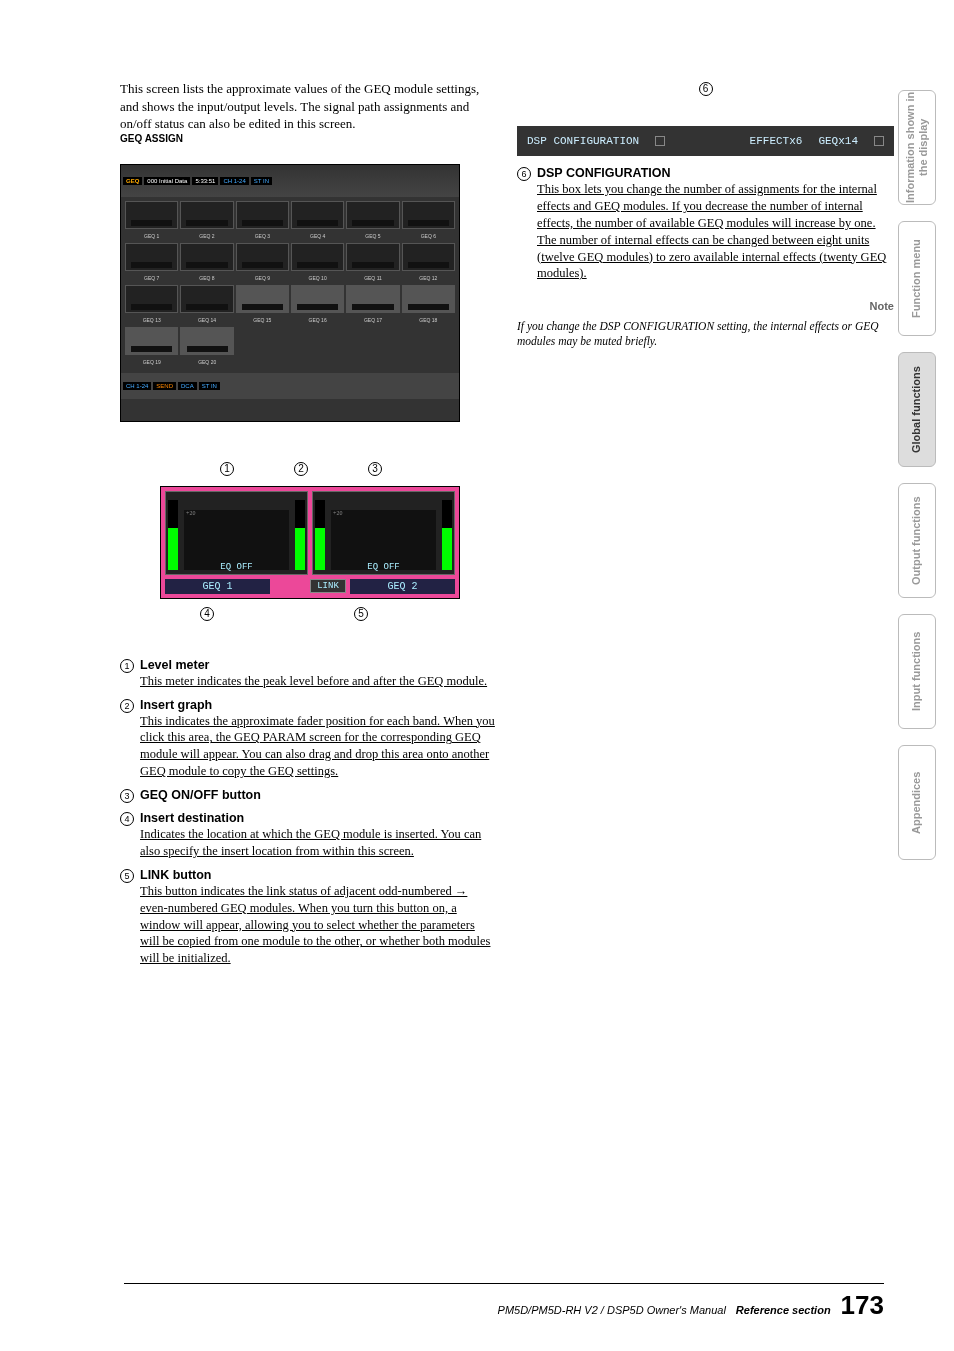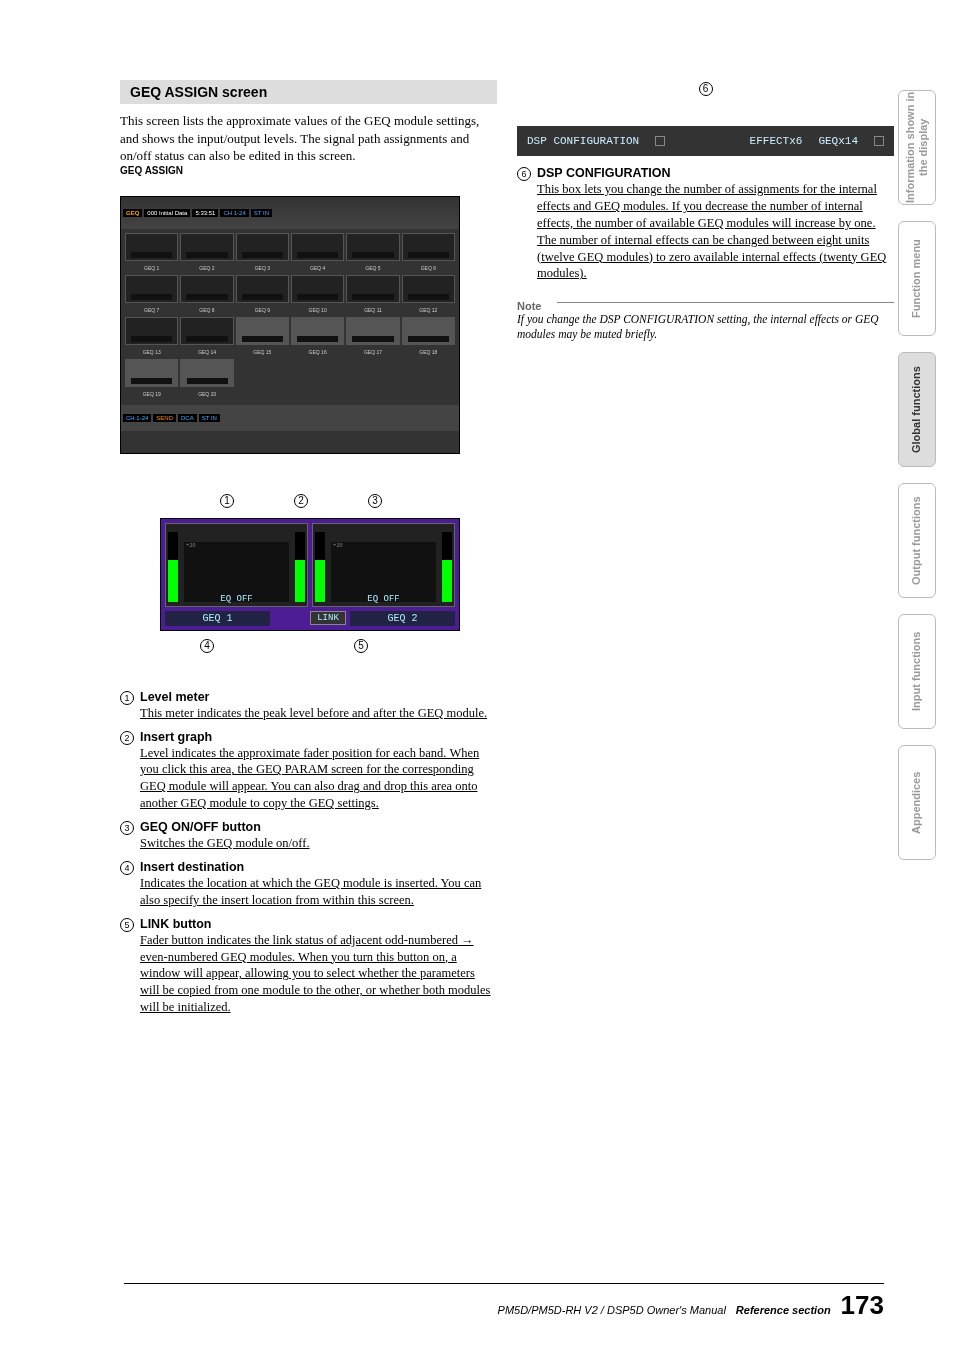--- a/index.html
+++ b/index.html
@@ -134,21 +134,21 @@
     height: 14px;
     border: 1px solid #000;
     border-radius: 50%;
     display: inline-flex;
     align-items: center;
     justify-content: center;
     font-size: 10px;
     font-family: Arial, sans-serif;
   }
   .detail-box {
-    background: #4c1d95;
+    background: #ec4899;
     border: 1px solid #000;
     padding: 4px;
   }
   .detail-modules {
     display: flex;
     gap: 4px;
     margin-bottom: 4px;
   }
   .detail-module {
     flex: 1;
@@ -338,21 +338,20 @@
   }
   .footer .manual { font-style: italic; }
   .footer .ref { font-weight: bold; font-style: italic; }
   .footer .pagenum { font-size: 26px; font-weight: bold; }
 </style>
 </head>
 <body>
 
 <div class="page">
   <div class="col">
-    <div class="section-header">GEQ ASSIGN screen</div>
     <p class="intro-text">This screen lists the approximate values of the GEQ module settings, and shows the input/output levels. The signal path assignments and on/off status can also be edited in this screen.</p>
 
     <div class="small-bold">GEQ ASSIGN</div>
     <div class="screenshot">
       <div class="scr-top">
         <span class="scr-chip geq">GEQ</span>
         <span class="scr-chip white">000 Initial Data</span>
         <span class="scr-chip white">5:33:51</span>
         <span class="scr-chip blue">CH 1-24</span>
         <span class="scr-chip blue">ST IN</span>
@@ -466,42 +465,41 @@
             <span class="num">1</span>
             <span class="title">Level meter</span>
           </div>
         <div class="def-body">This meter indicates the peak level before and after the GEQ module.</div>
       </div>
       <div class="def-item">
         <div class="def-head">
             <span class="num">2</span>
             <span class="title">Insert graph</span>
           </div>
-        <div class="def-body">Level indicates the approximate fader position for each band. When you click this area, the GEQ PARAM screen for the corresponding GEQ module will appear. You can also drag and drop this area onto another GEQ module to copy the GEQ settings.</div>
+        <div class="def-body">This indicates the approximate fader position for each band. When you click this area, the GEQ PARAM screen for the corresponding GEQ module will appear. You can also drag and drop this area onto another GEQ module to copy the GEQ settings.</div>
       </div>
       <div class="def-item">
         <div class="def-head">
             <span class="num">3</span>
             <span class="title">GEQ ON/OFF button</span>
           </div>
-        <div class="def-body">Switches the GEQ module on/off.</div>
       </div>
       <div class="def-item">
         <div class="def-head">
             <span class="num">4</span>
             <span class="title">Insert destination</span>
           </div>
         <div class="def-body">Indicates the location at which the GEQ module is inserted. You can also specify the insert location from within this screen.</div>
       </div>
       <div class="def-item">
         <div class="def-head">
             <span class="num">5</span>
             <span class="title">LINK button</span>
           </div>
-        <div class="def-body">Fader button indicates the link status of adjacent odd-numbered → even-numbered GEQ modules. When you turn this button on, a window will appear, allowing you to select whether the parameters will be copied from one module to the other, or whether both modules will be initialized.</div>
+        <div class="def-body">This button indicates the link status of adjacent odd-numbered → even-numbered GEQ modules. When you turn this button on, a window will appear, allowing you to select whether the parameters will be copied from one module to the other, or whether both modules will be initialized.</div>
       </div>
     </div>
   </div>
 
   <div class="col">
     <div class="callout-6"><span class="callout-num">6</span></div>
     <div class="dsp-bar">
       <span>DSP CONFIGURATION</span>
       <span class="arrow"></span>
       <span class="spacer"></span>
@@ -511,21 +509,21 @@
     </div>
 
     <div class="def-item" style="margin-top:10px;">
       <div class="def-head">
           <span class="num">6</span>
           <span class="title">DSP CONFIGURATION</span>
         </div>
       <div class="def-body">This box lets you change the number of assignments for the internal effects and GEQ modules. If you decrease the number of internal effects, the number of available GEQ modules will increase by one. The number of internal effects can be changed between eight units (twelve GEQ modules) to zero available internal effects (twenty GEQ modules).</div>
     </div>
 
-    <div style="display:flex; align-items:center; gap:16px; margin-top:10px;">
+    <div style="display:flex; align-items:flex-end; gap:6px; margin-top:10px;flex-direction:column;">
       <span class="note-label">Note</span>
       <hr class="note-rule" style="flex:1; margin:0;">
     </div>
     <div class="note-body">If you change the DSP CONFIGURATION setting, the internal effects or GEQ modules may be muted briefly.</div>
   </div>
 </div>
 
 <div class="side-tabs">
   <div class="tab">Information shown in the display</div>
   <div class="tab">Function menu</div>

